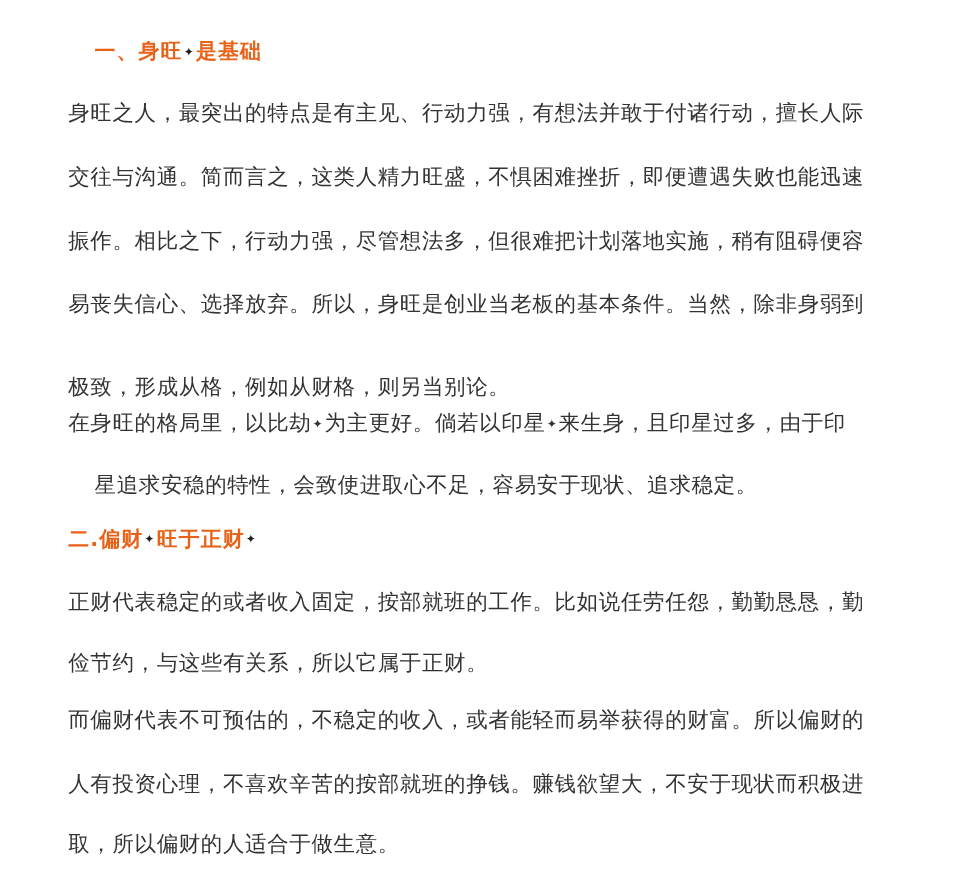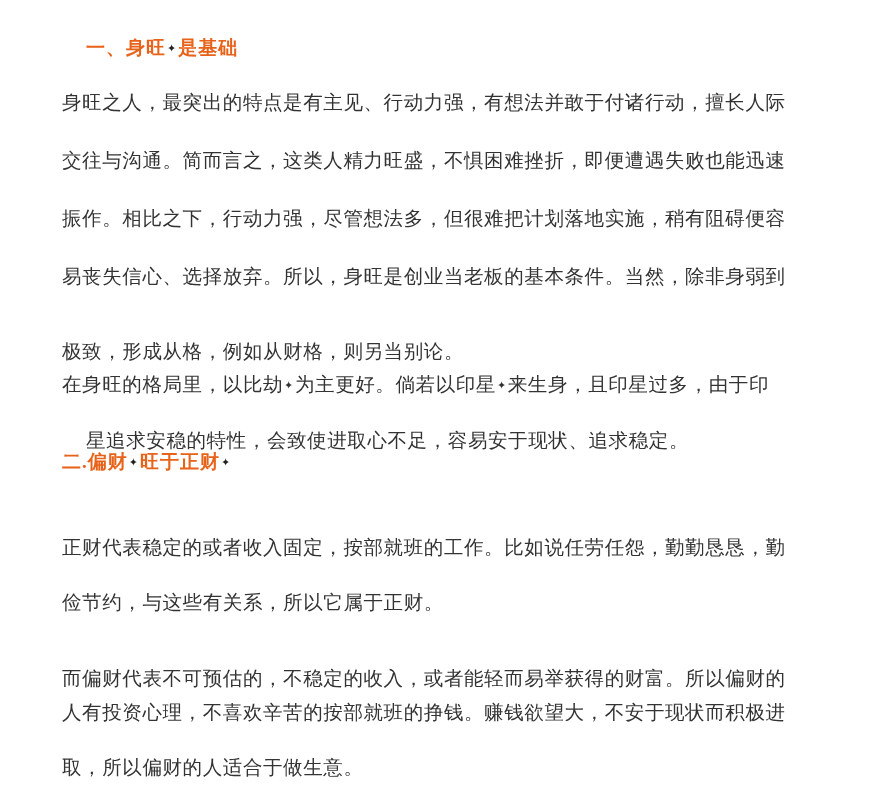--- a/index.html
+++ b/index.html
@@ -68,24 +68,24 @@
   <div class="line" style="top:148px;text-align:center;">交往与沟通。简而言之，这类人精力旺盛，不惧困难挫折，即便遭遇失败也能迅速</div>
   <div class="line" style="top:206px;">振作。相比之下，行动力强，尽管想法多，但很难把计划落地实施，稍有阻碍便容</div>
   <div class="line" style="top:264px;">易丧失信心、选择放弃。所以，身旺是创业当老板的基本条件。当然，除非身弱到</div>
   <div class="line" style="top:322px;margin-top:17px;">极致，形成从格，例如从财格，则另当别论。</div>
 
   <div class="line" style="top:372px;">
     <span>在身旺的格局里，以比劫</span><span class="body-star">✦</span><span>为主更好。倘若以印星</span><span class="body-star">✦</span><span>来生身，且印星过多，由于印</span>
   </div>
   <div class="line" style="top:428px;margin-left:24px;">星追求安稳的特性，会致使进取心不足，容易安于现状、追求稳定。</div>
 
-  <div class="heading" style="top:450px;font-family:Liberation Serif, serif;">
+  <div class="heading" style="top:478px;">
     <span>二.偏财</span><span class="star">✦</span><span>旺于正财</span><span class="star">✦</span>
   </div>
 
   <div class="line" style="top:535px;">正财代表稳定的或者收入固定，按部就班的工作。比如说任劳任怨，勤勤恳恳，勤</div>
   <div class="line" style="top:590px;">俭节约，与这些有关系，所以它属于正财。</div>
 
-  <div class="line" style="top:642px;margin-top:24px;">而偏财代表不可预估的，不稳定的收入，或者能轻而易举获得的财富。所以偏财的</div>
+  <div class="line" style="top:642px;">而偏财代表不可预估的，不稳定的收入，或者能轻而易举获得的财富。所以偏财的</div>
   <div class="line" style="top:700px;">人有投资心理，不喜欢辛苦的按部就班的挣钱。赚钱欲望大，不安于现状而积极进</div>
   <div class="line" style="top:755px;text-align:center;">取，所以偏财的人适合于做生意。</div>
 
 </div>
 
 </body></html>

